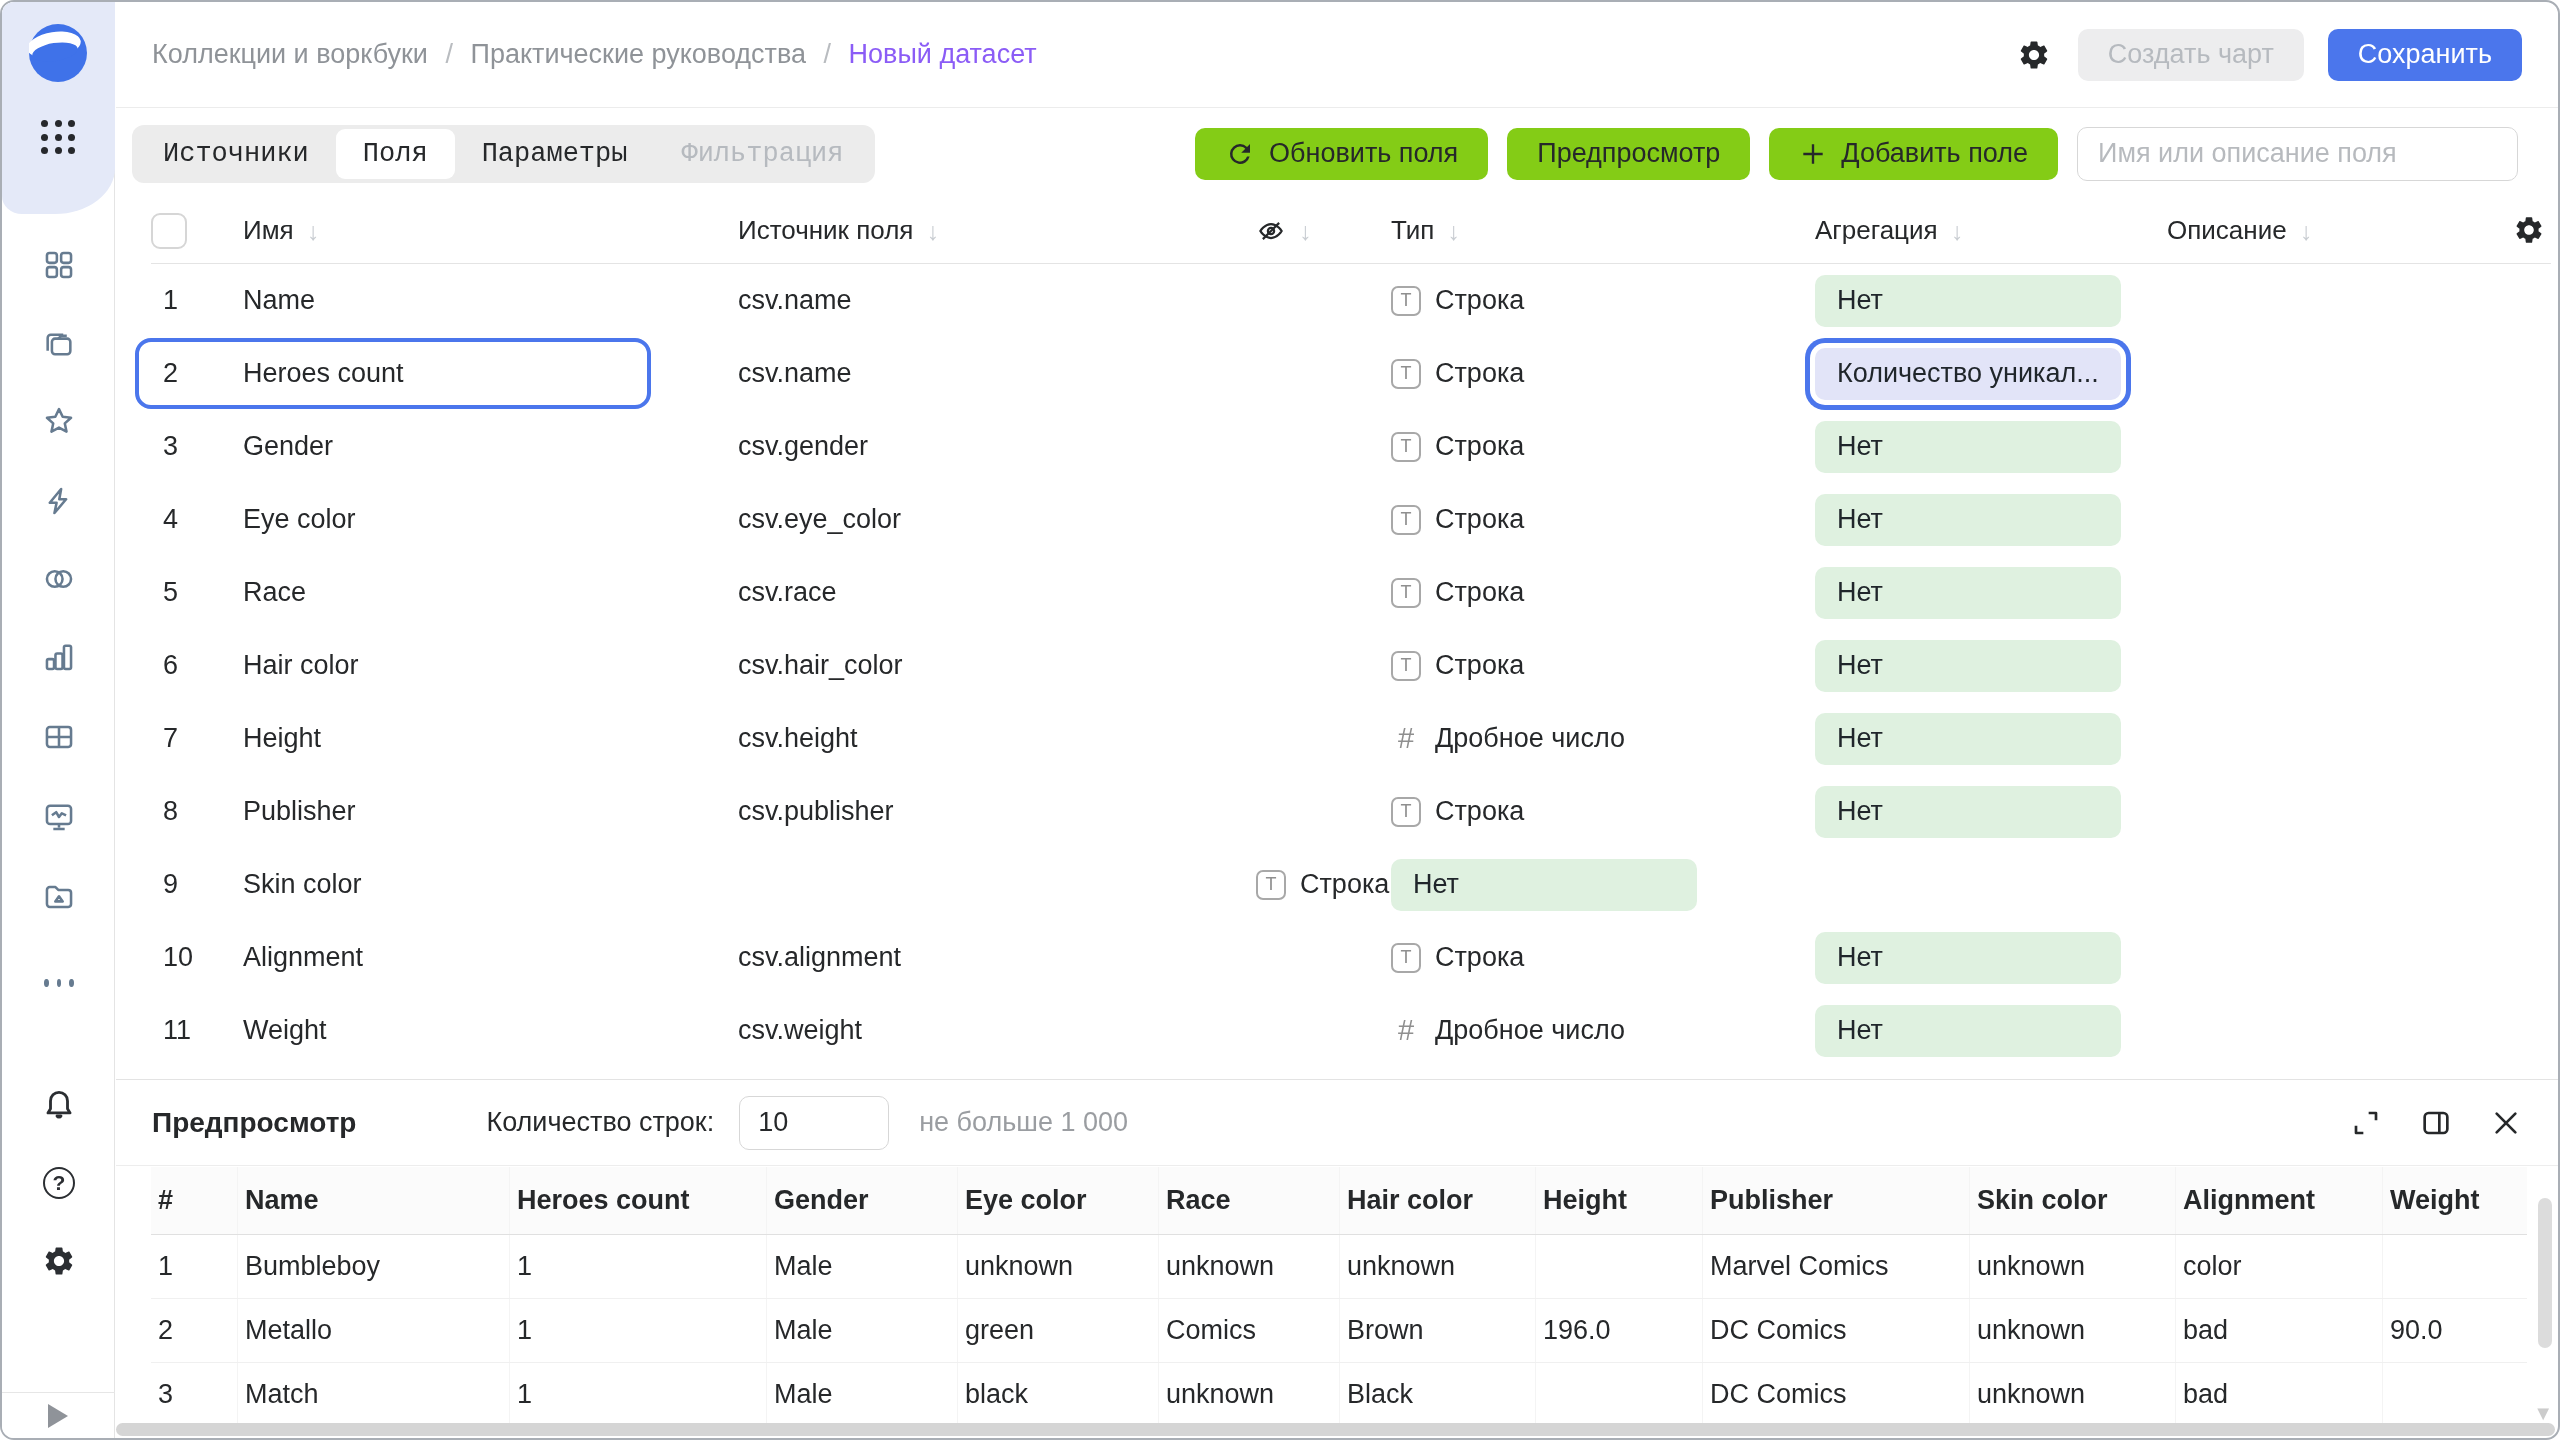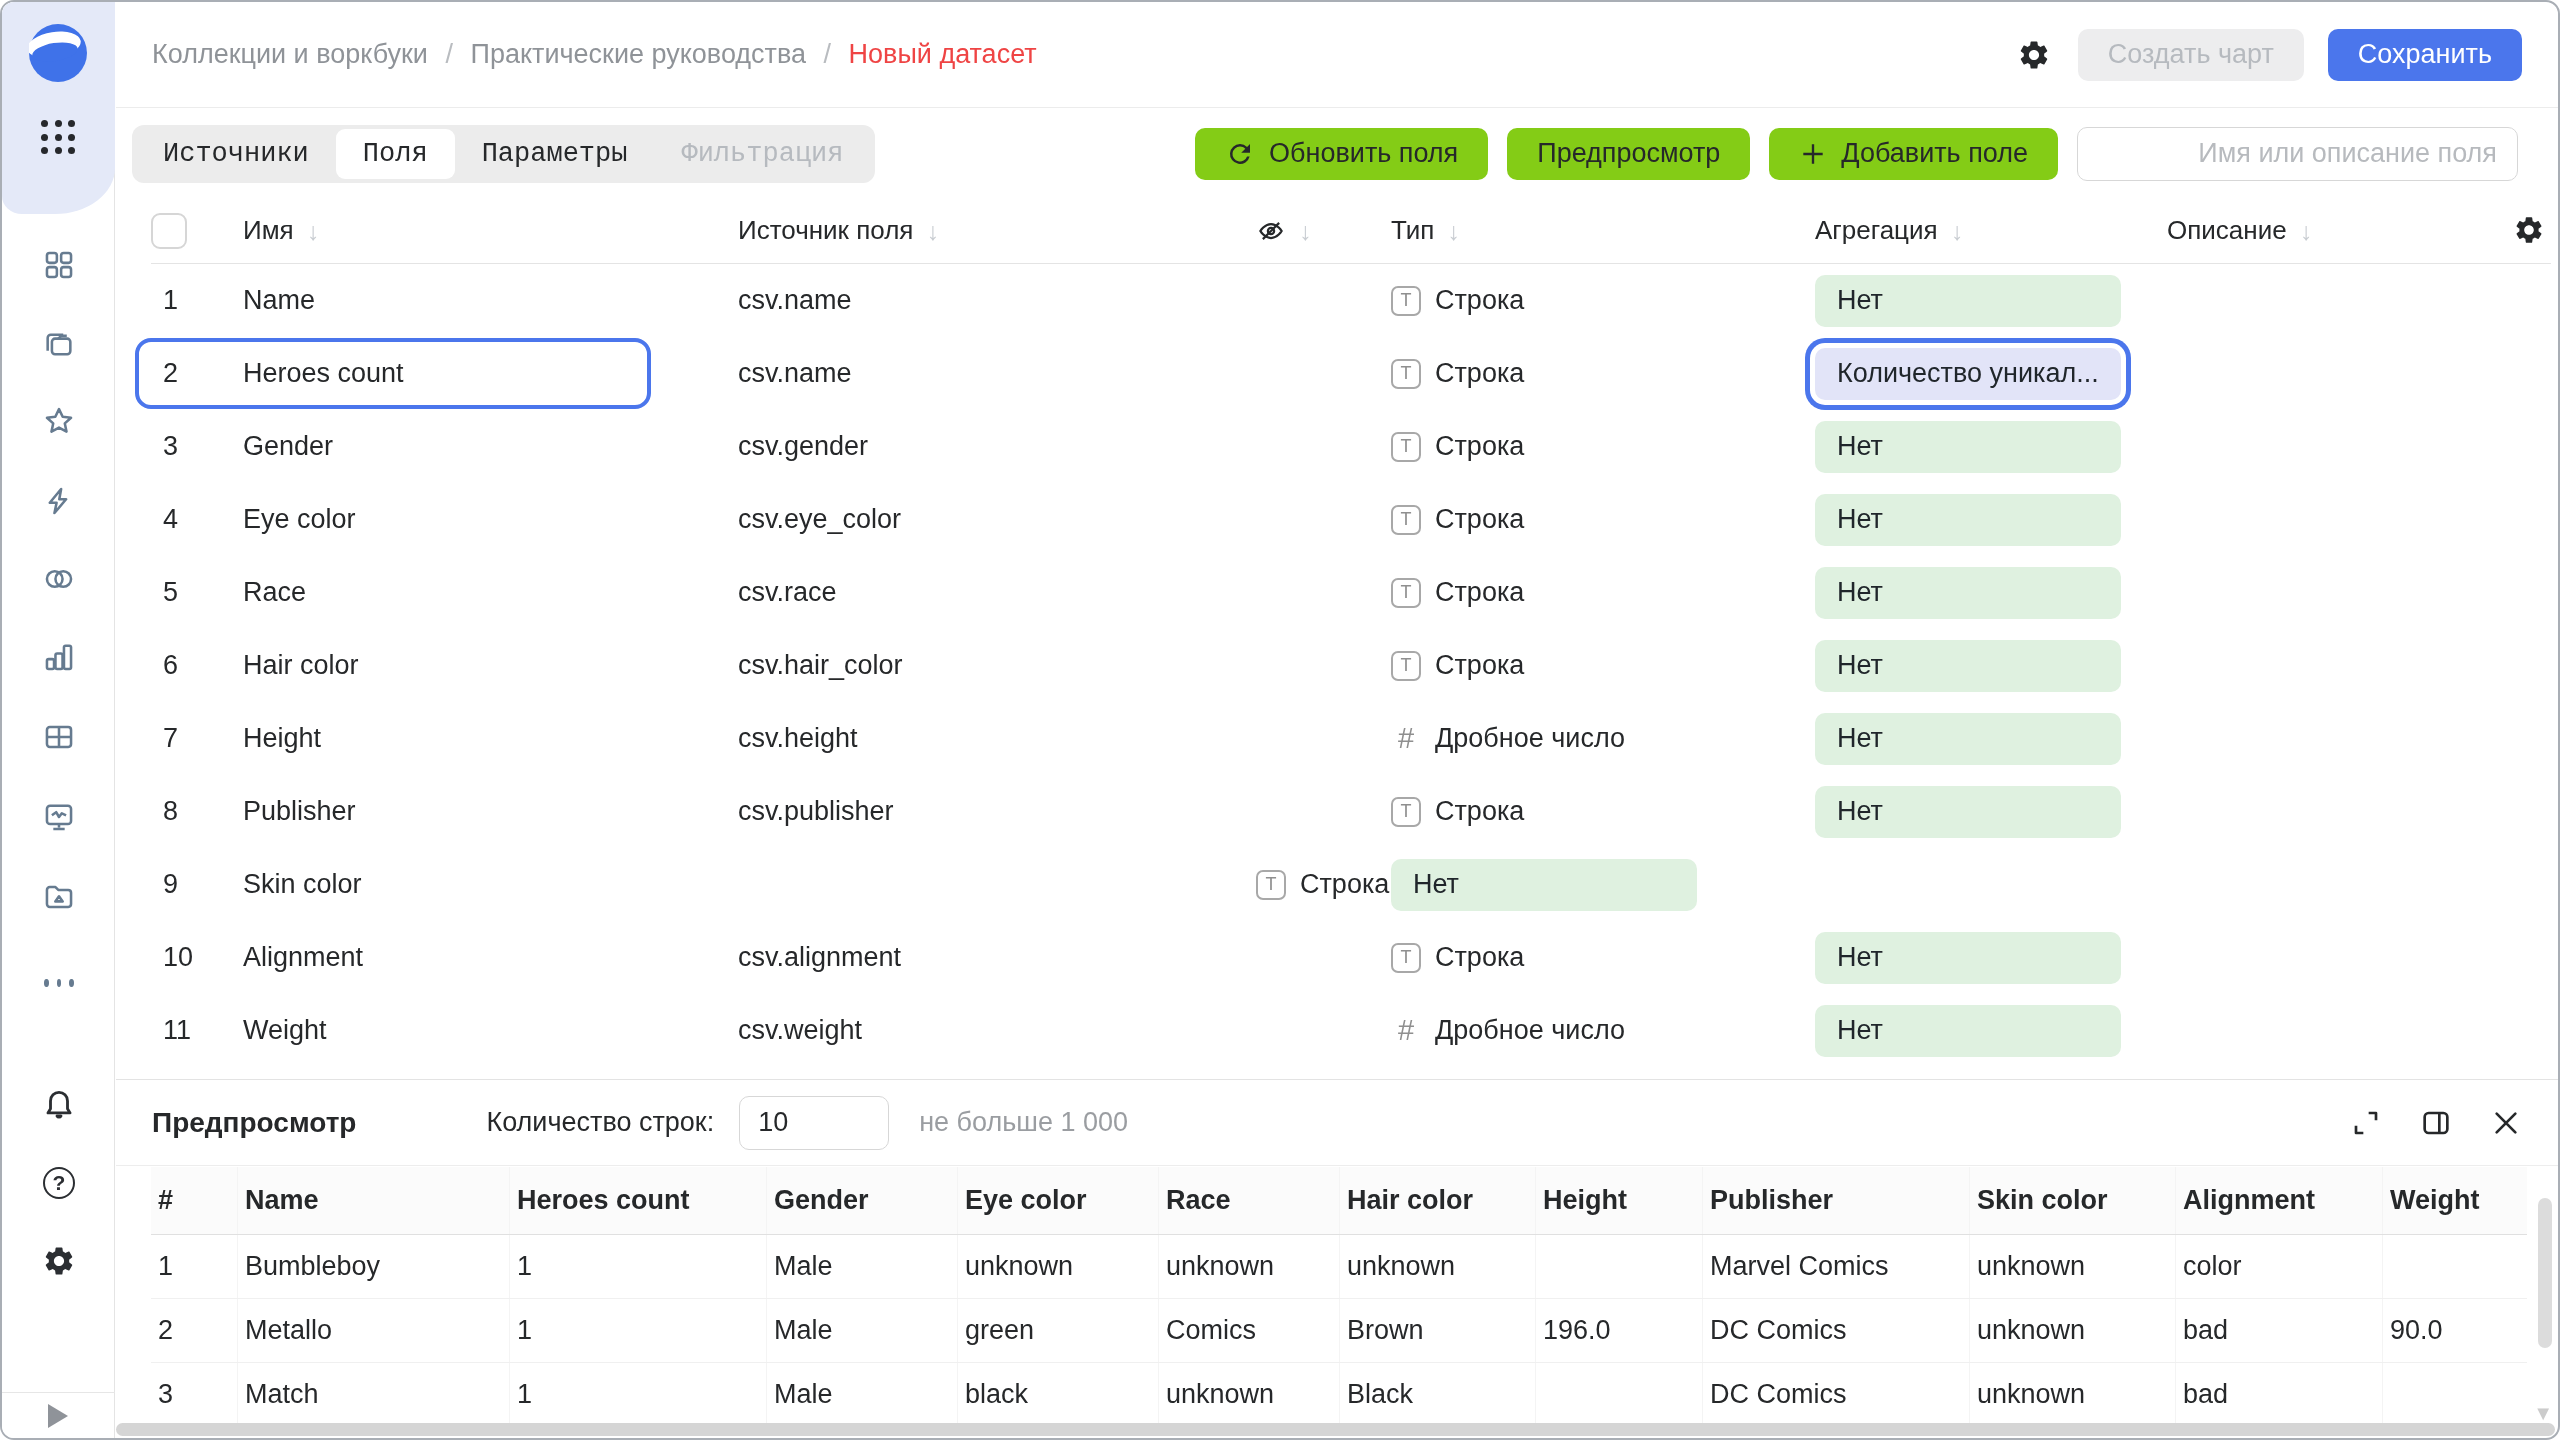--- a/index.html
+++ b/index.html
@@ -24,37 +24,37 @@
   .play-tri { position:absolute; left:46px; top:1402px; width:0; height:0;
               border-top:12px solid transparent; border-bottom:12px solid transparent; border-left:20px solid #8f9399; }
 
   
   .main { position:absolute; left:114px; top:0; right:0; bottom:0; }
 
   .topbar { position:absolute; left:0; top:0; right:0; height:106px; border-bottom:1px solid #ececec;
             display:flex; align-items:center; }
   .crumbs { margin-left:36px; font-size:27px; color:#8f9398; }
   .crumbs .sep { color:#b9bcc0; margin:0 10px; }
-  .crumbs .current { color:#ef4444; }
+  .crumbs .current { color:#8b5cf6; }
   .top-right { margin-left:auto; margin-right:36px; display:flex; align-items:center; gap:24px; }
   .icon-btn { width:40px; height:40px; display:flex; align-items:center; justify-content:center; color:#26282a; }
   .btn { height:52px; border:none; border-radius:10px; font-size:27px; padding:0 30px;
          font-family:"Liberation Sans",sans-serif; display:inline-flex; align-items:center; gap:14px; }
   .btn-disabled { background:#ededee; color:#b6babf; }
   .btn-primary { background:#4b76ec; color:#fff; }
   .btn-plain { background:#84cc16; color:#26282a; }
 
   .toolbar { position:absolute; left:0; top:107px; right:0; height:89px; display:flex; align-items:center; }
   .tabs { margin-left:16px; background:#ececec; border-radius:12px; padding:4px; display:flex; height:58px;font-family:Liberation Mono, monospace; }
   .tab { padding:0 27px; display:flex; align-items:center; font-size:27px; color:#26282a; border-radius:9px; }
   .tab.active { background:#fff; }
   .tab.disabled { color:#b6babf; }
   .toolbar-right { margin-left:auto; margin-right:40px; display:flex; align-items:center; gap:19px; }
   .search { width:441px; height:54px; border:1px solid #d7d7d7; border-radius:10px; font-size:27px; padding:0 20px;
-            color:#26282a; font-family:"Liberation Sans",sans-serif; outline:none;text-align:right; }
+            color:#26282a; font-family:"Liberation Sans",sans-serif; outline:none; }
   .search::placeholder { color:#b7babe; }
 
   
   .ftable { position:absolute; left:35px; top:196px; width:2400px; }
   .fgrid { display:grid; grid-template-columns:92px 495px 518px 135px 424px 352px 1fr; align-items:center; }
   .fhead { height:66px; border-bottom:1px solid #e4e4e4; font-size:26px; color:#26282a; position:relative; }
   .fhead .hcell { display:flex; align-items:center; }
   .arrow { color:#c9cdd2; font-size:25px; margin-left:13px; transform:translateY(1px); }
   .cb { width:36px; height:36px; border:2px solid #d6d6d6; border-radius:9px; background:#fff; }
   .gear-right { position:absolute; right:6px; top:16px; color:#26282a; }

